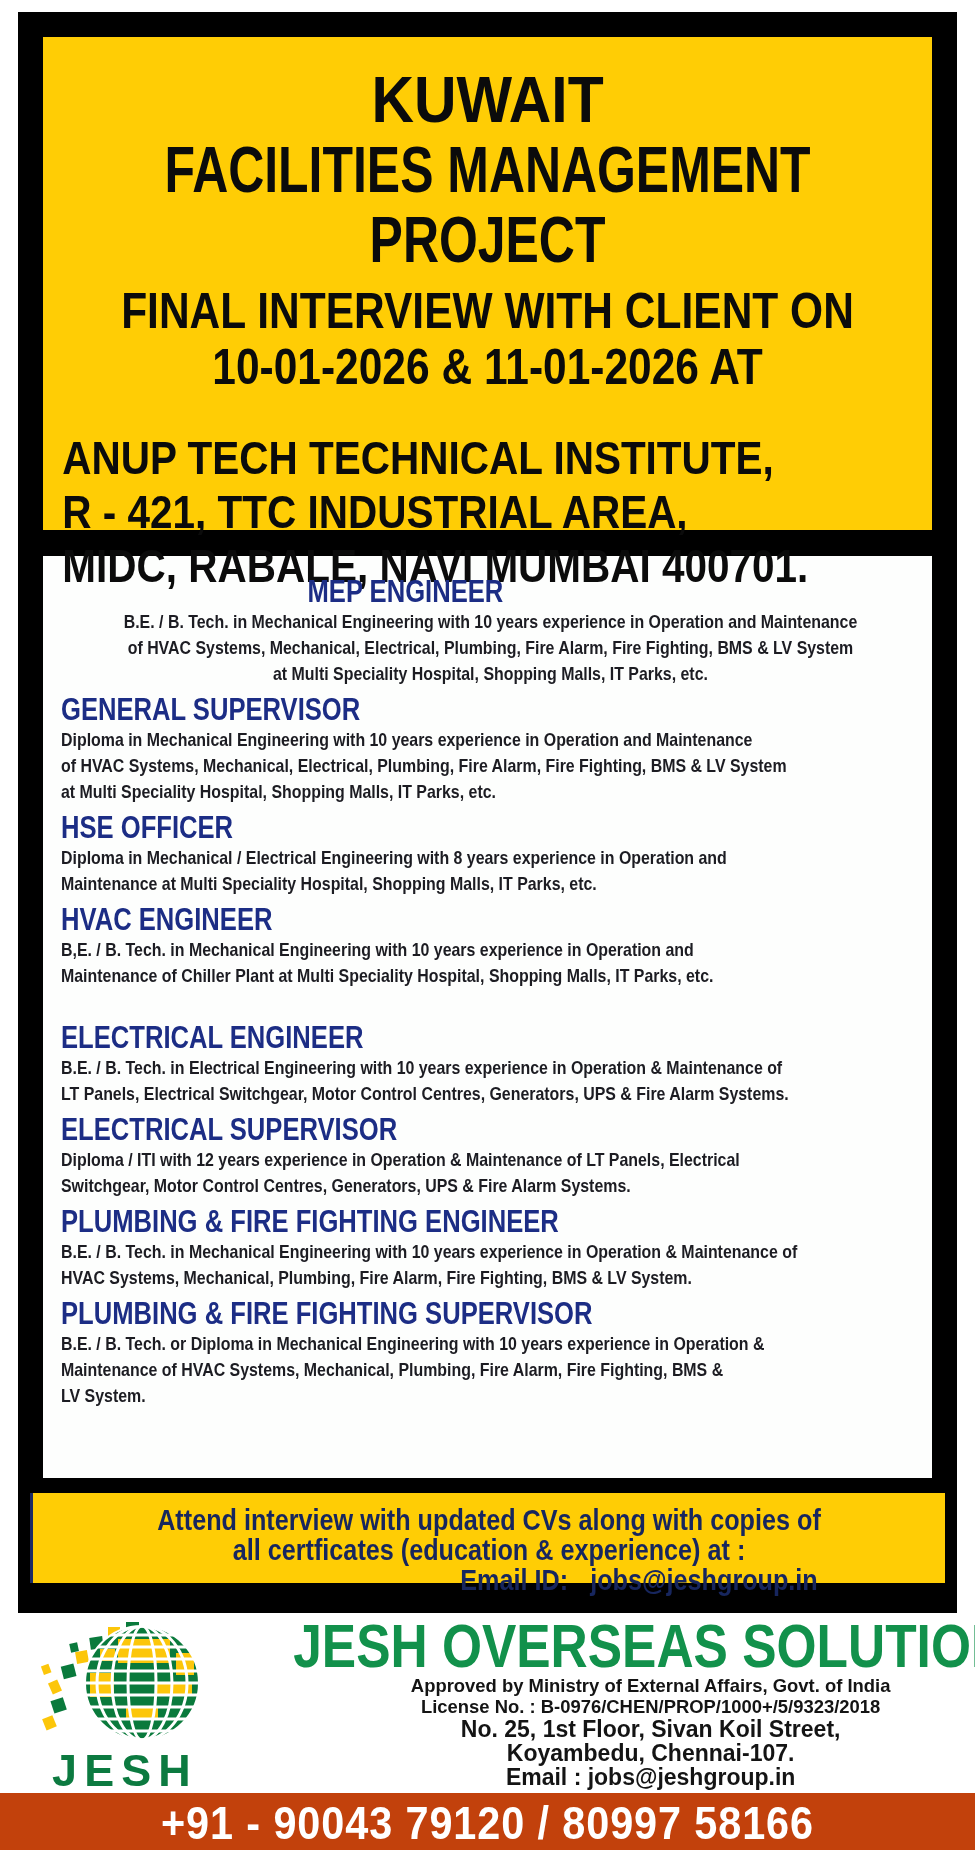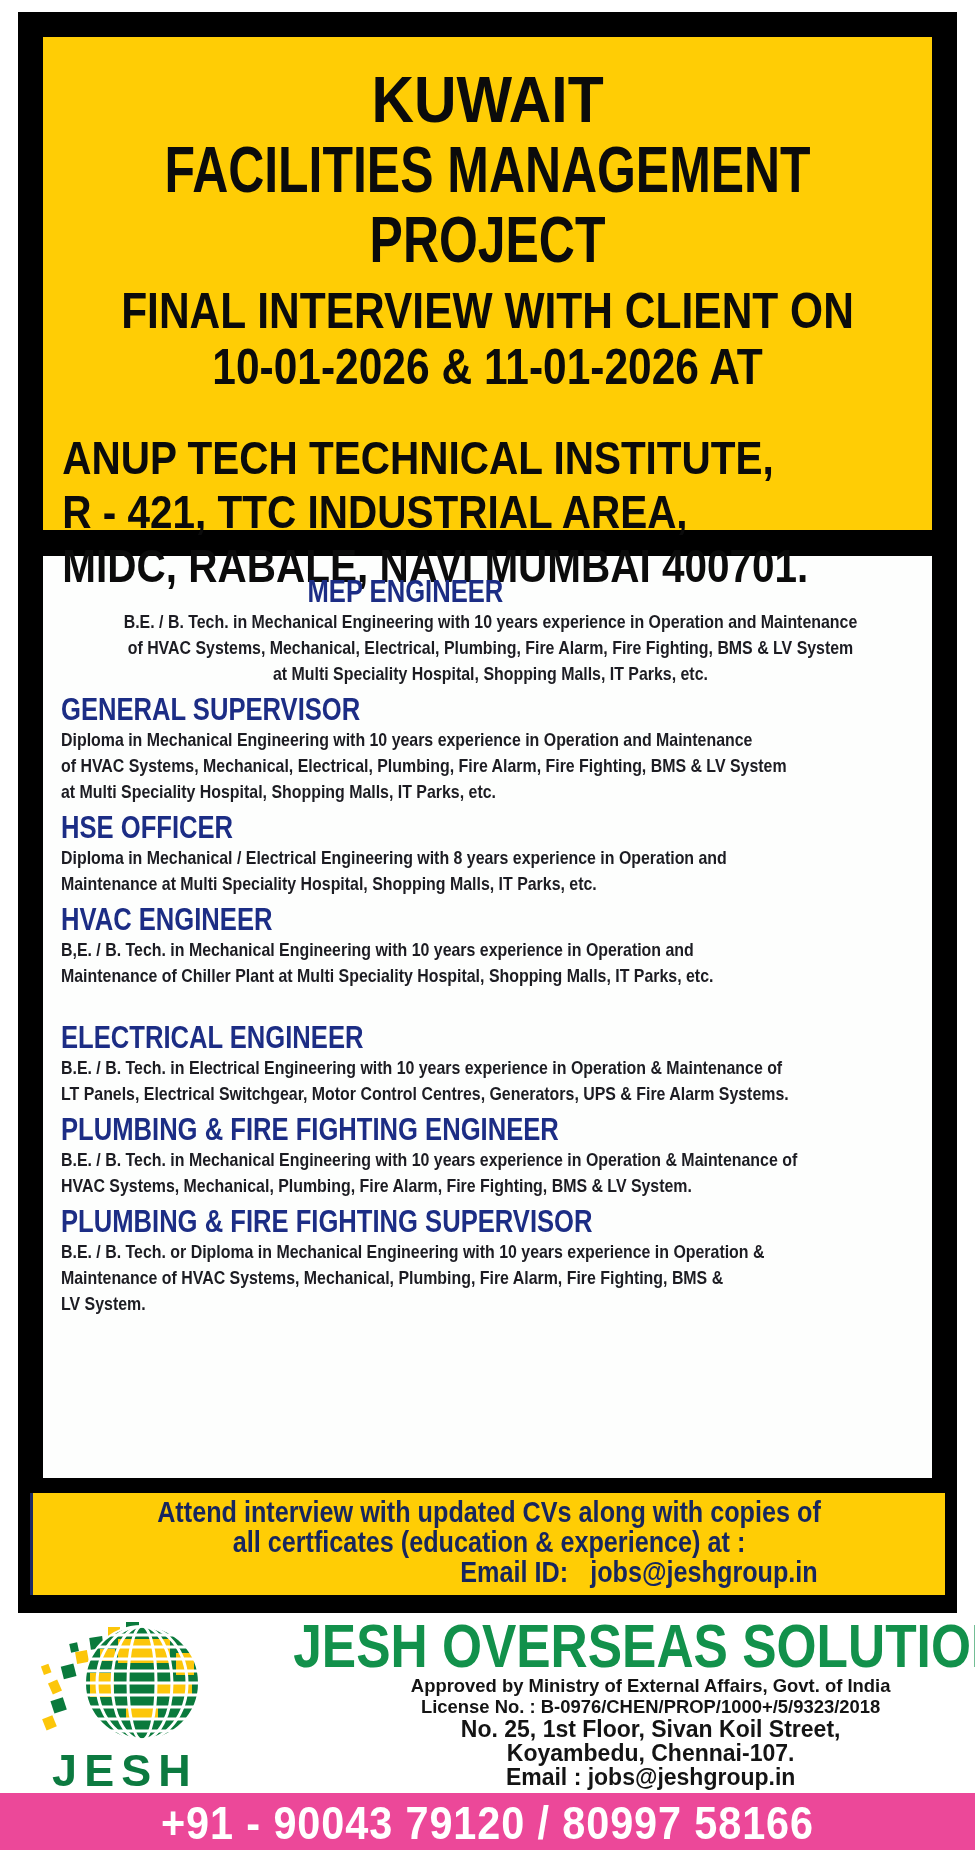--- a/index.html
+++ b/index.html
@@ -32,39 +32,39 @@
   .job h2{
     margin:0;font-size:32px;line-height:30px;color:#1c2d85;font-weight:bold;
     transform:scaleX(0.8);transform-origin:0 50%;white-space:nowrap;
   }
   .job p{
     margin:3px 0 0;font-size:18.5px;line-height:26px;font-weight:bold;color:#1c1c22;
     white-space:pre-line;transform:scaleX(0.86);transform-origin:0 0;width:116%;
   }
   
   .attend-panel{
-    height:102px;margin:15px -13px 0;background:#ffcd05;box-sizing:border-box;
-    padding-top:4px;border-left:3px solid #1c2b66;
+    height:90px;margin:15px -13px 0;background:#ffcd05;box-sizing:border-box;
+    padding-top:12px;border-left:3px solid #1c2b66;
   }
   .a-line{font-weight:bold;font-size:30px;line-height:30px;color:#17265e;text-align:center;transform:scaleX(0.84);}
   .a-email{font-weight:bold;font-size:30px;line-height:30px;color:#17265e;text-align:center;transform:translateX(150px) scaleX(0.84);}
   .a-email .val{margin-left:18px;}
   
   .footer{position:absolute;left:0;top:1613px;width:975px;height:180px;background:#ffffff;display:flex;}
   .logo-block{width:235px;box-sizing:border-box;padding:6px 0 13px 30px;}
   .logo-text{
     font-weight:bold;font-size:44px;line-height:40px;color:#0c7a40;
     letter-spacing:7px;text-align:center;width:190px;transform:scaleX(1.02);
   }
   .footer-text{flex:1;box-sizing:border-box;padding:4px 30px 0 0;text-align:center;color:#141414;}
   .company{font-weight:bold;font-size:62px;line-height:58px;color:#12914b;transform:scaleX(0.83);white-space:nowrap;}
   .f-small{font-weight:bold;font-size:19px;line-height:21px;color:#141414;transform:scaleX(0.97);}
   .f-med{font-weight:bold;font-size:23px;line-height:24px;color:#141414;}
   
-  .phone-bar{position:absolute;left:0;top:1793px;width:975px;height:57px;background:#ec4899;}
+  .phone-bar{position:absolute;left:0;top:1793px;width:975px;height:57px;background:#c2410c;}
   .phone-bar .num{
     color:#ffffff;font-weight:bold;font-size:46px;line-height:60px;text-align:center;
     transform:scaleX(0.9);letter-spacing:1px;
   }
 </style>
 </head>
 <body>
 
 <div class="poster">
 
@@ -100,20 +100,25 @@
       </section>
       <section class="job">
         <h2>HVAC ENGINEER</h2>
         <p>B,E. / B. Tech. in Mechanical Engineering with 10 years experience in Operation and
 Maintenance of Chiller Plant at Multi Speciality Hospital, Shopping Malls, IT Parks, etc.</p>
       </section>
       <section class="job gap-lg">
         <h2>ELECTRICAL ENGINEER</h2>
         <p>B.E. / B. Tech. in Electrical Engineering with 10 years experience in Operation &amp; Maintenance of
 LT Panels, Electrical Switchgear, Motor Control Centres, Generators, UPS &amp; Fire Alarm Systems.</p>
+      </section>
+      <section class="job">
+        <h2>ELECTRICAL SUPERVISOR</h2>
+        <p>Diploma / ITI with 12 years experience in Operation &amp; Maintenance of LT Panels, Electrical
+Switchgear, Motor Control Centres, Generators, UPS &amp; Fire Alarm Systems.</p>
       </section>
       <section class="job">
         <h2>PLUMBING &amp; FIRE FIGHTING ENGINEER</h2>
         <p>B.E. / B. Tech. in Mechanical Engineering with 10  years experience in Operation &amp; Maintenance of
 HVAC Systems, Mechanical, Plumbing, Fire Alarm, Fire Fighting, BMS &amp; LV System.</p>
       </section>
       <section class="job">
         <h2>PLUMBING &amp; FIRE FIGHTING SUPERVISOR</h2>
         <p>B.E. / B. Tech. or Diploma in Mechanical Engineering with 10  years experience in Operation &amp;
 Maintenance of HVAC Systems, Mechanical, Plumbing, Fire Alarm, Fire Fighting, BMS &amp;

